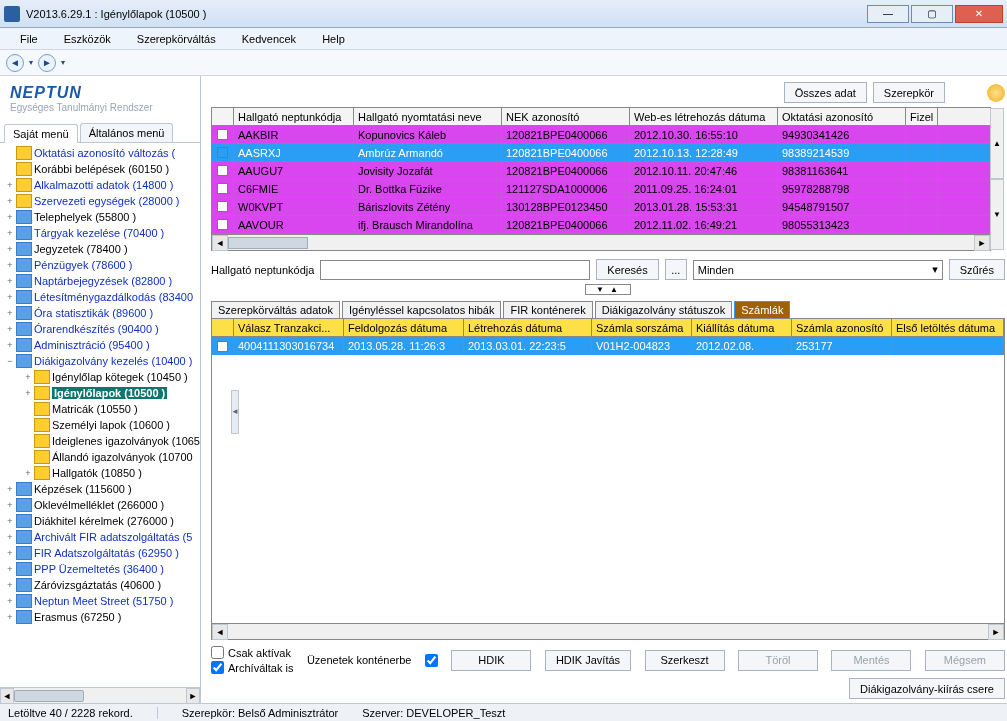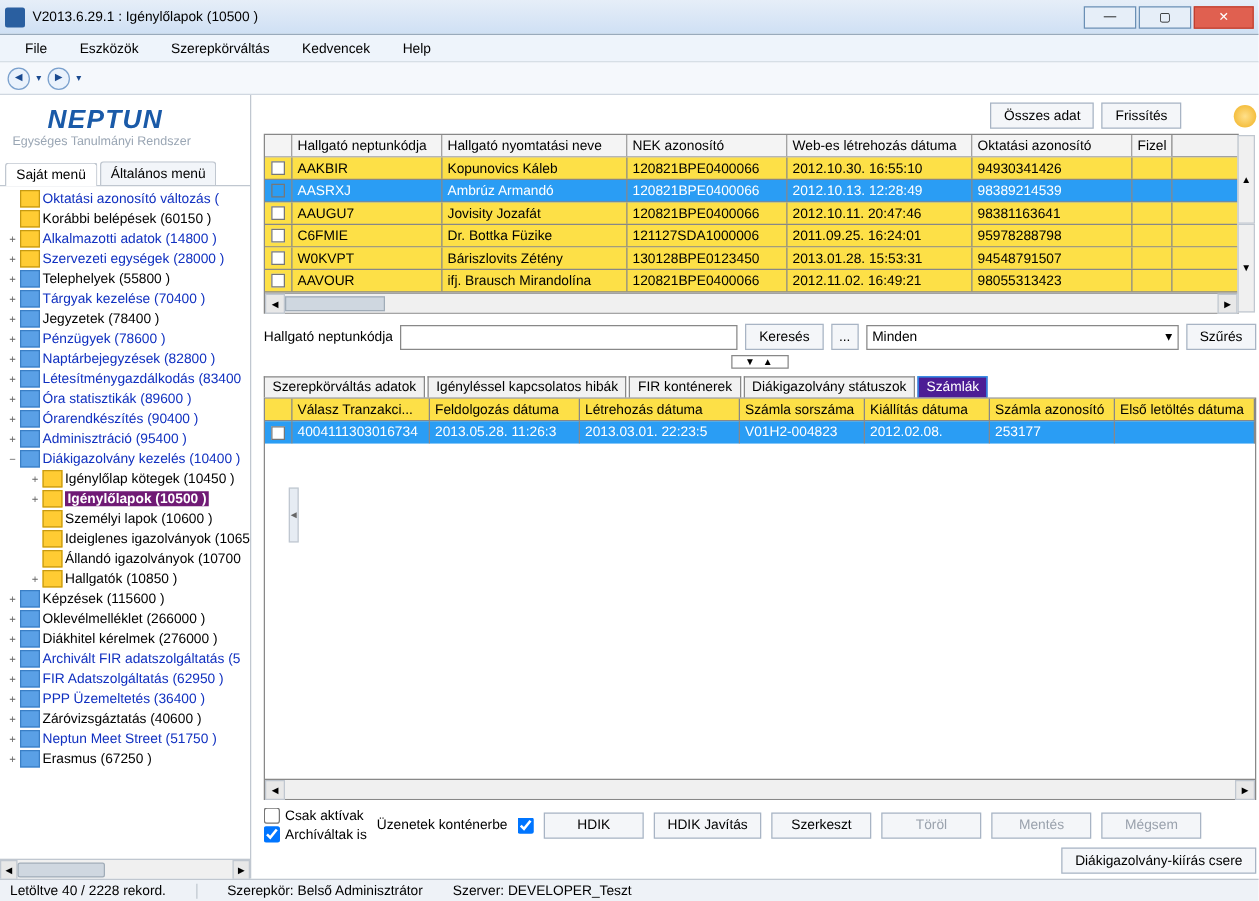--- a/index.html
+++ b/index.html
@@ -18,87 +18,87 @@
 
   .toolbar { height:26px; background:#f5f8fc; border-bottom:1px solid #d0d7e0; display:flex; align-items:center; padding:0 6px; gap:2px;}
   .nav-arrow { width:18px; height:18px; border:1px solid #7aa0cd; border-radius:50%; display:flex; align-items:center; justify-content:center; color:#1a4a90; background:#eaf2fc; font-size:10px;}
   .nav-dd { width:10px; display:flex; justify-content:center; color:#1a4a90; font-size:8px;}
 
   .body { position:absolute; top:76px; bottom:18px; left:0; right:0; display:flex; }
 
   
   .left { width:235px; border-right:1px solid #c0c7d0; display:flex; flex-direction:column; background:#fff;}
   .logo-area { padding:8px 10px 4px; }
-  .logo { color:#1a5aa8; font-weight:bold; font-size:21px; letter-spacing:1px; font-style:italic;margin-left:28px; }
+  .logo { color:#1a5aa8; font-weight:bold; font-size:16px; letter-spacing:1px; font-style:italic; }
   .logo-sub { color:#9aa6b4; font-size:10px; }
   .side-tabs { display:flex; border-bottom:1px solid #c0c7d0; padding:0 4px; margin-top:6px;}
   .side-tab { padding:3px 8px; border:1px solid #c0c7d0; border-bottom:none; background:#f2f5f9; margin-right:2px; border-radius:3px 3px 0 0;}
   .side-tab.active { background:#fff; font-weight:normal; position:relative; top:1px;}
   .tree { flex:1; overflow:auto; padding:2px 0 0 4px; }
   .node { display:flex; align-items:center; height:16px; white-space:nowrap; }
   .exp { width:12px; text-align:center; color:#666; font-size:9px; cursor:default;}
   .ticon { width:16px; height:14px; margin-right:2px; display:inline-block; background:#ffcc33; border:1px solid #c79a12; }
   .ticon.blue { background:#5aa0e6; border-color:#3a7fc6; }
   .node .lbl { color:#1030c0; }
   .node .lbl.black { color:#000; }
-  .node.selected .lbl { background:#701a75; color:#fff; padding:0 2px; font-weight:bold;text-align:right;}
+  .node.selected .lbl { background:#0f766e; color:#fff; padding:0 2px; font-weight:bold;text-align:right;}
   .node.ind1 { padding-left:18px; }
   .left-hsb { height:16px; background:#f0f0f0; border-top:1px solid #c0c7d0; position:relative;}
   .left-hsb .thumb{ position:absolute; left:14px; top:2px; height:12px; width:70px; background:#cfd7e0; border:1px solid #a0acb8; border-radius:2px;}
   .left-hsb .ab{position:absolute; top:0; width:14px; height:16px; display:flex; align-items:center; justify-content:center; background:#e8e8e8; border:1px solid #c0c7d0; font-size:9px;}
   .left-hsb .ab.l{left:0;} .left-hsb .ab.r{right:0;}
 
   
   .right { flex:1; display:flex; flex-direction:column; }
   .topbar { display:flex; justify-content:flex-end; align-items:center; padding:6px 10px 4px; gap:6px;}
   .btn { background:#f4f6f9; border:1px solid #a8b4c4; padding:2px 10px; height:21px; font-size:11px; display:flex; align-items:center;}
   .btn.disabled{ color:#9aa2ad; }
   .sun { width:18px; height:18px; border-radius:50%; background:radial-gradient(#ffe08a,#f0b020);} 
 
   .grid { margin:0 10px; border:1px solid #888; position:relative; }
   .gridhead, .gridrow { display:flex; height:18px; align-items:center; }
   .gridhead { background:#f2f2f2; border-bottom:1px solid #888;}
   .gh,.gc { border-right:1px solid #888; padding:0 4px; overflow:hidden; white-space:nowrap; height:100%; display:flex; align-items:center;}
   .gh { font-weight:normal; background:#f4f4f4;}
   .c0{width:22px; padding:0 3px; justify-content:center;}
   .c1{width:120px;} .c2{width:148px;} .c3{width:128px;} .c4{width:148px;} .c5{width:128px;} .c6{width:32px;}
-  .gridrow { border-bottom:1px solid #888; background:#fde047;}
+  .gridrow { border-bottom:1px solid #888; background:#d946ef;}
   .gridrow.sel { background:#2a9df4; color:#fff;}
   .chk{ width:11px; height:11px; border:1px solid #777; background:#fff;}
   .chk.sel{ background:#2a9df4;}
   .grid-hsb{ height:16px; background:#f0f0f0; border-top:1px solid #888; position:relative;}
   .grid-hsb .thumb{position:absolute; left:16px; top:2px; height:12px; width:80px; background:#cfd7e0; border:1px solid #a0acb8;}
   .grid-hsb .ab{position:absolute; top:0; width:16px; height:16px; display:flex;align-items:center;justify-content:center;background:#e8e8e8;border:1px solid #c0c7d0;font-size:9px;}
   .grid-hsb .ab.l{left:0;} .grid-hsb .ab.r{right:0;}
   .grid-side-scroll{position:absolute; right:-14px; top:0; bottom:0; width:14px; display:flex; flex-direction:column;}
   .grid-side-scroll div{flex:1; border:1px solid #c0c7d0; background:#f0f0f0; font-size:8px; display:flex; align-items:center; justify-content:center;}
 
   .searchbar{ display:flex; align-items:center; gap:6px; margin:8px 10px 0;}
   .searchbar input[type=text]{ border:1px solid #888; height:20px; padding:0 4px; }
   .sq{ width:22px; padding:2px 0; justify-content:center;}
   .dd{ border:1px solid #888; height:20px; padding:0 4px; display:flex; align-items:center; justify-content:space-between;}
 
   .tri-toggle{ display:flex; justify-content:center; margin:4px 0;}
   .tri-toggle .box{ border:1px solid #888; padding:0 10px; font-size:8px; letter-spacing:2px;}
 
   .tabs2{ display:flex; margin:2px 10px 0;}
   .tab2{ border:1px solid #888; border-bottom:none; padding:2px 6px; margin-right:2px; background:#f2f2f2;}
-  .tab2.active{ background:#4c1d95; color:#fff; border-color:#2a9df4;}
+  .tab2.active{ background:#a16207; color:#fff; border-color:#2a9df4;}
   .detail-grid{ margin:0 10px; border:1px solid #888; flex:1; display:flex; flex-direction:column; min-height:290px;}
   .dhead,.drow{ display:flex; height:18px;}
   .dhead{ background:#fde047; border-bottom:1px solid #888;}
   .dh,.dc{ border-right:1px solid #888; padding:0 4px; overflow:hidden; white-space:nowrap; display:flex; align-items:center;}
   .d0{width:22px;justify-content:center;} .d1{width:110px;} .d2{width:120px;text-align:right;} .d3{width:128px;} .d4{width:100px;} .d5{width:100px;text-align:center;} .d6{width:100px;} .d7{width:112px;}
   .drow.sel{ background:#2a9df4; color:#fff;}
   .detail-body{ flex:1; background:#fff;}
   .detail-hsb{ height:16px; background:#f0f0f0; border-top:1px solid #888; position:relative;}
   .detail-hsb .ab{position:absolute; top:0; width:16px; height:16px; display:flex;align-items:center;justify-content:center;background:#e8e8e8;border:1px solid #c0c7d0;font-size:9px;}
   .detail-hsb .ab.l{left:0;} .detail-hsb .ab.r{right:0;}
 
-  .bottombar{ margin:6px 10px 4px; display:flex; align-items:center; gap:8px;}
+  .bottombar{ margin:6px 10px 4px; display:flex; align-items:center; gap:8px;justify-content:space-between;}
   .chkline{ display:flex; align-items:center; gap:4px;}
   .chkline input{margin:0;}
   .wide-btn{ min-width:80px; justify-content:center;}
 
   .statusbar{ position:absolute; left:0; right:0; bottom:0; height:18px; background:#eef2f7; border-top:1px solid #c0c7d0; display:flex; align-items:center; padding:0 8px; gap:24px;}
   .statusbar .sep{ width:1px; height:12px; background:#c0c7d0;}
 
   .collapse-handle{ position:absolute; left:231px; top:50%; width:8px; height:44px; background:#e6ecf3; border:1px solid #c0c7d0; display:flex; align-items:center; justify-content:center; font-size:8px; color:#666;}
 </style>
 </head>
@@ -215,20 +215,25 @@
           <span class="lbl black">Igénylőlap kötegek (10450  )</span>
         </div>
         <div class="node ind1 selected">
           <span class="exp">+</span>
           <span class="ticon"></span>
           <span class="lbl black">Igénylőlapok (10500  )</span>
         </div>
         <div class="node ind1">
           <span class="exp"></span>
           <span class="ticon"></span>
+          <span class="lbl black">Matricák (10550  )</span>
+        </div>
+        <div class="node ind1">
+          <span class="exp"></span>
+          <span class="ticon"></span>
           <span class="lbl black">Személyi lapok (10600  )</span>
         </div>
         <div class="node ind1">
           <span class="exp"></span>
           <span class="ticon"></span>
           <span class="lbl black">Ideiglenes igazolványok (1065</span>
         </div>
         <div class="node ind1">
           <span class="exp"></span>
           <span class="ticon"></span>
@@ -290,21 +295,21 @@
       <div class="thumb"></div>
       <div class="ab r">►</div>
     </div>
   </div>
 
   <div class="collapse-handle">◄</div>
 
   <div class="right">
     <div class="topbar">
       <div class="btn">Összes adat</div>
-      <div class="btn">Frissítés</div>
+      <div class="btn">Szerepkör</div>
       <div style="width:30px"></div>
       <div class="sun"></div>
     </div>
 
     <div class="grid" style="margin-right:24px;">
       <div class="gridhead">
         <div class="gh c0"></div>
         <div class="gh c1">Hallgató neptunkódja</div>
         <div class="gh c2">Hallgató nyomtatási neve</div>
         <div class="gh c3">NEK azonosító</div>

